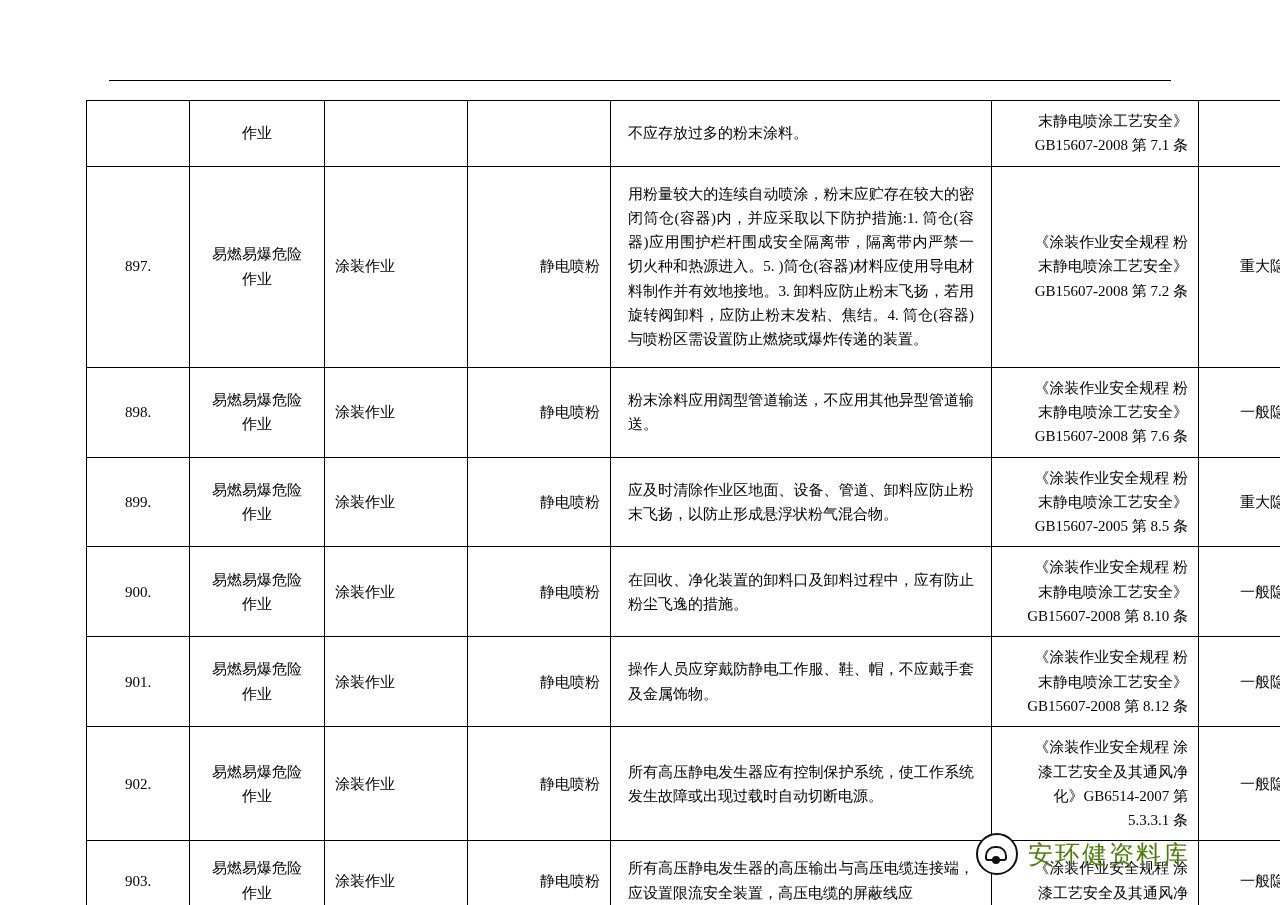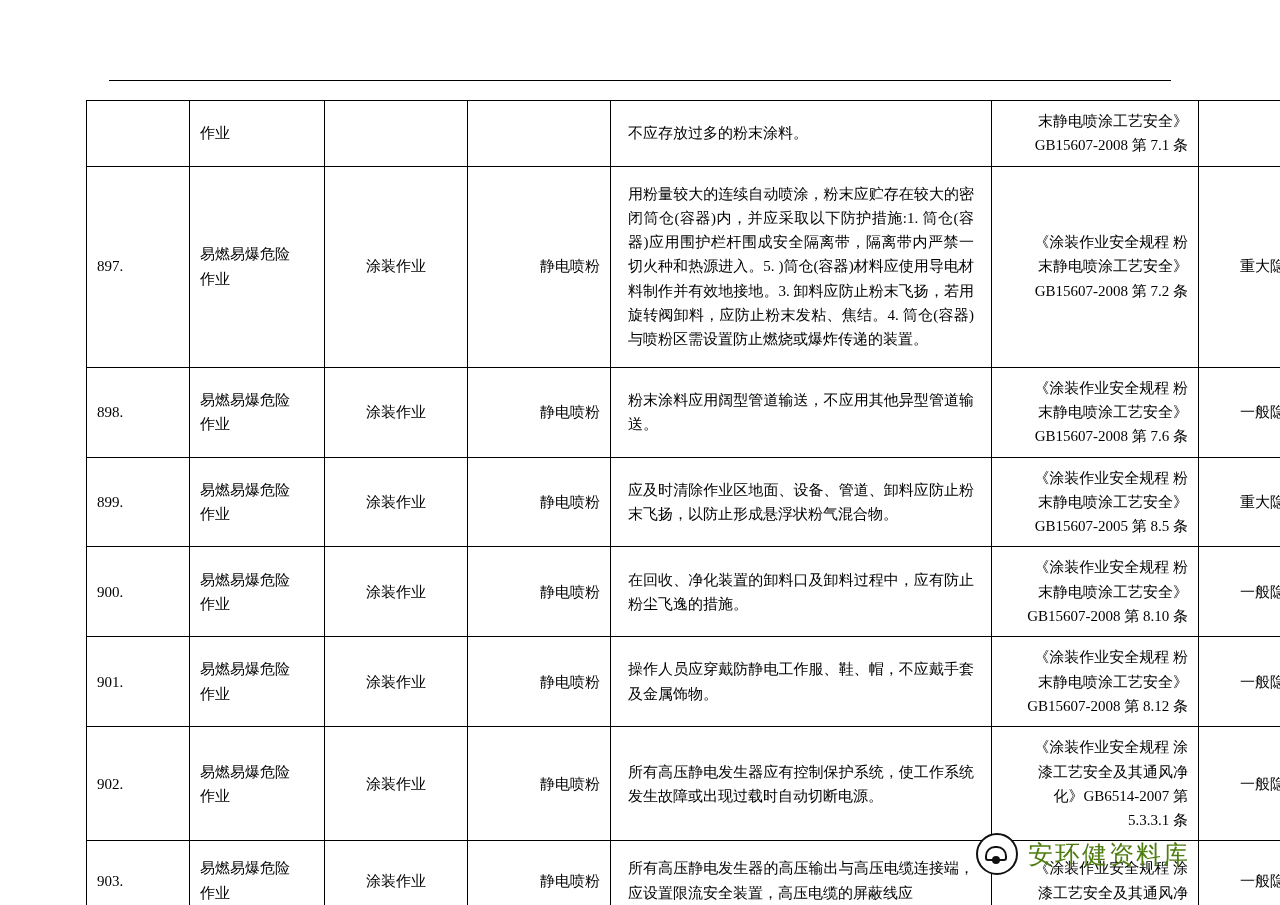--- a/index.html
+++ b/index.html
@@ -39,23 +39,23 @@
     table-layout: fixed;
   }
   .doc-table td {
     border: 1px solid #000000;
     vertical-align: middle;
     font-size: 15px;
     line-height: 1.62;
     padding: 8px 10px;
     font-family: "Liberation Serif", "DejaVu Serif", serif;
   }
-  .c-num   { width: 82px;  text-align: left; }
-  .c-cat   { width: 114px; text-align: left; }
-  .c-op    { width: 122px; text-align: center; }
+  .c-num   { width: 82px;  text-align: center; }
+  .c-cat   { width: 114px; text-align: center; }
+  .c-op    { width: 122px; text-align: left; }
   .c-proc  { width: 122px; text-align: right; }
   .c-desc  { width: 360px; text-align: justify; }
   .c-ref   { width: 186px; text-align: right; }
   .c-level { width: 122px; text-align: center; }
 
   .c-cat .cat-line { display: block; }
   .c-ref .ref-line { display: block; }
   .c-desc p { margin: 7px; text-indent: 0; }
 
   .row-tall td { height: 172px; }

